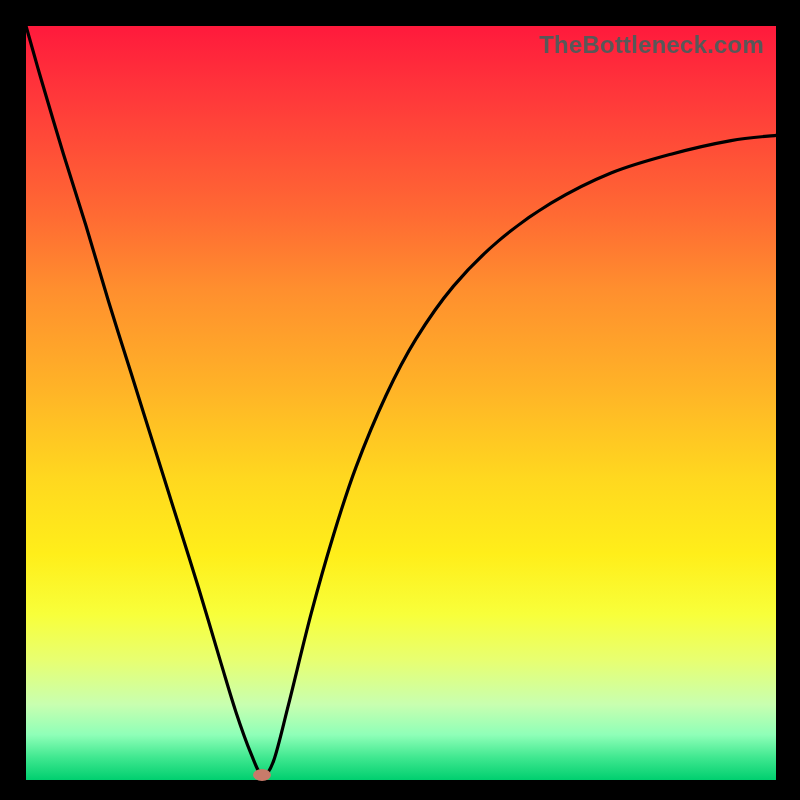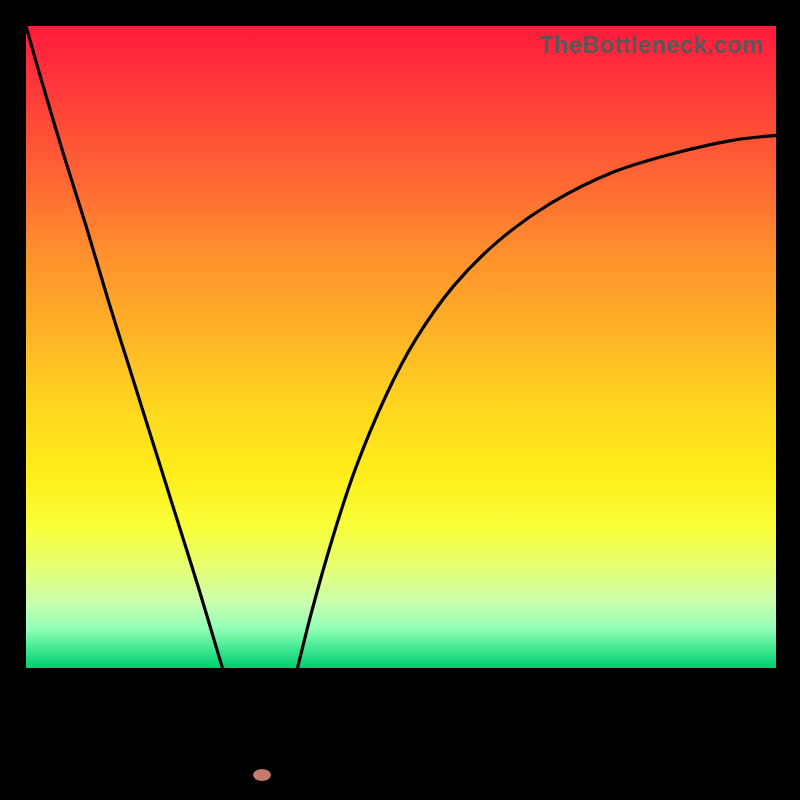--- a/index.html
+++ b/index.html
@@ -2,21 +2,21 @@
 <html><head>
 <meta charset="utf-8">
 <style>
   * { margin: 0; padding: 0; box-sizing: border-box; }
   html, body { width: 800px; height: 800px; background: #000; overflow: hidden; }
   .frame {
     position: absolute;
     left: 26px;
     top: 26px;
     width: 750px;
-    height: 642px;
+    height: 754px;
     background: linear-gradient(to bottom,
       #ff1a3c 0%,
       #ff3a3a 10%,
       #ff6a33 25%,
       #ff8f2e 35%,
       #ffb327 48%,
       #ffd81f 60%,
       #ffee1a 70%,
       #f8ff3a 78%,
       #e8ff70 84%,

